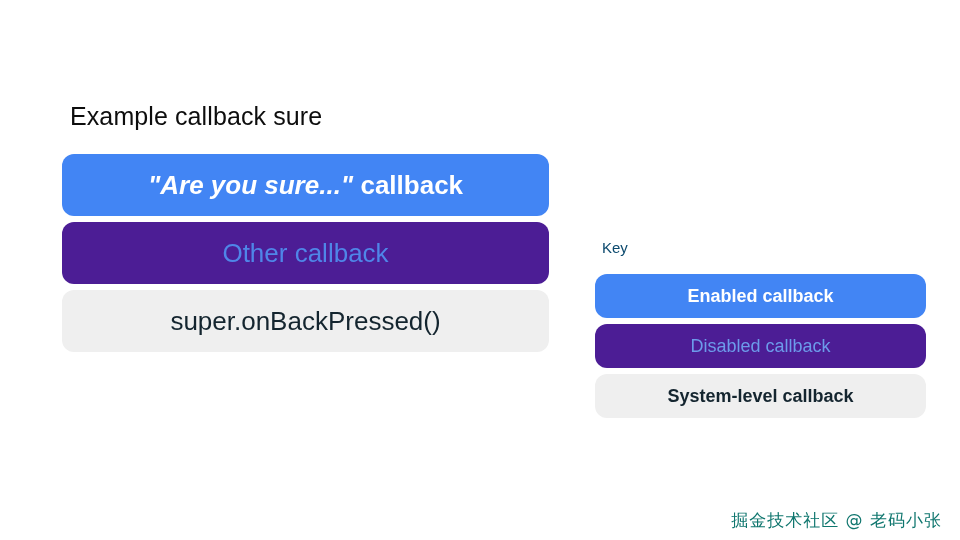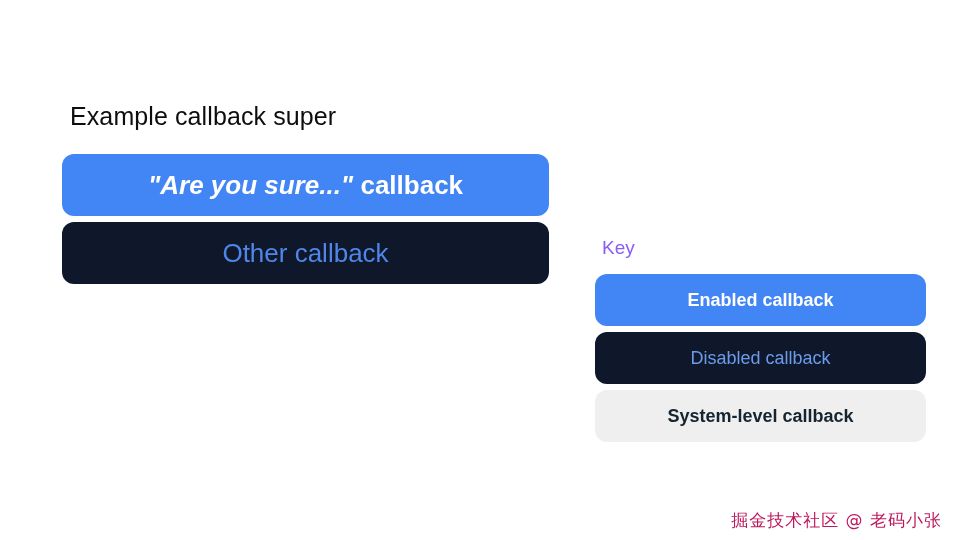--- a/index.html
+++ b/index.html
@@ -58,21 +58,21 @@
   
   .v-enabled {
     background: #4285F4;
   }
   .v-enabled .row-label {
     color: #ffffff;
     font-size: 26px;
     font-weight: 700;
   }
   .v-disabled {
-    background: #0f172a;
+    background: #4c1d95;
   }
   .v-disabled .row-label {
     color: #4F86E8;
     font-size: 26px;
     font-weight: 400;
   }
   .v-system {
     background: #EFEFEF;
   }
   .v-system .row-label {
@@ -88,33 +88,33 @@
   }
 
   
   .key-section {
     position: absolute;
     left: 595px;
     top: 236px;
     width: 331px;
   }
   .key-title {
-    font-size: 19px;
+    font-size: 15px;
     font-weight: 400;
-    color: #8b5cf6;
+    color: #0c4a6e;
     line-height: 24px;
     margin: 0 0 14px 7px;
   }
   .key-list {
     display: flex;
     flex-direction: column;
     gap: 6px;
   }
   .key-row {
-    height: 52px;
+    height: 44px;
     border-radius: 12px;
     display: flex;
     align-items: center;
     justify-content: center;
     box-sizing: border-box;
     padding: 0 12px;
     white-space: nowrap;
   }
   .key-row .row-label {
     font-size: 18px;
@@ -131,47 +131,50 @@
     color: #14252F;
     font-weight: 700;
   }
 
   
   .watermark {
     position: absolute;
     right: 18px;
     bottom: 8px;
     font-size: 17px;
-    color: #be185d;
+    color: #0f766e;
     font-family: "DejaVu Sans", sans-serif;
     letter-spacing: 1px;
     white-space: nowrap;
     text-shadow: 0 1px 0 rgba(255,255,255,0.85);
   }
 </style>
 </head>
 <body>
 
 <div class="slide">
 
   <div class="stack-section">
-    <h1 class="section-title">Example callback super</h1>
+    <h1 class="section-title">Example callback sure</h1>
 
     <div class="stack-list">
 
       <div class="row v-enabled">
         <span class="row-label"><span class="quoted">"Are you sure..."</span><span> callback</span></span>
       </div>
 
       <div class="row v-disabled">
         <span class="row-label">Other callback</span>
       </div>
 
 
 
+      <div class="row v-system">
+        <span class="row-label">super.onBackPressed()</span>
+      </div>
 
     </div>
   </div>
 
   <div class="key-section">
     <div class="key-title">Key</div>
 
     <div class="key-list">
 
       <div class="key-row v-enabled">

